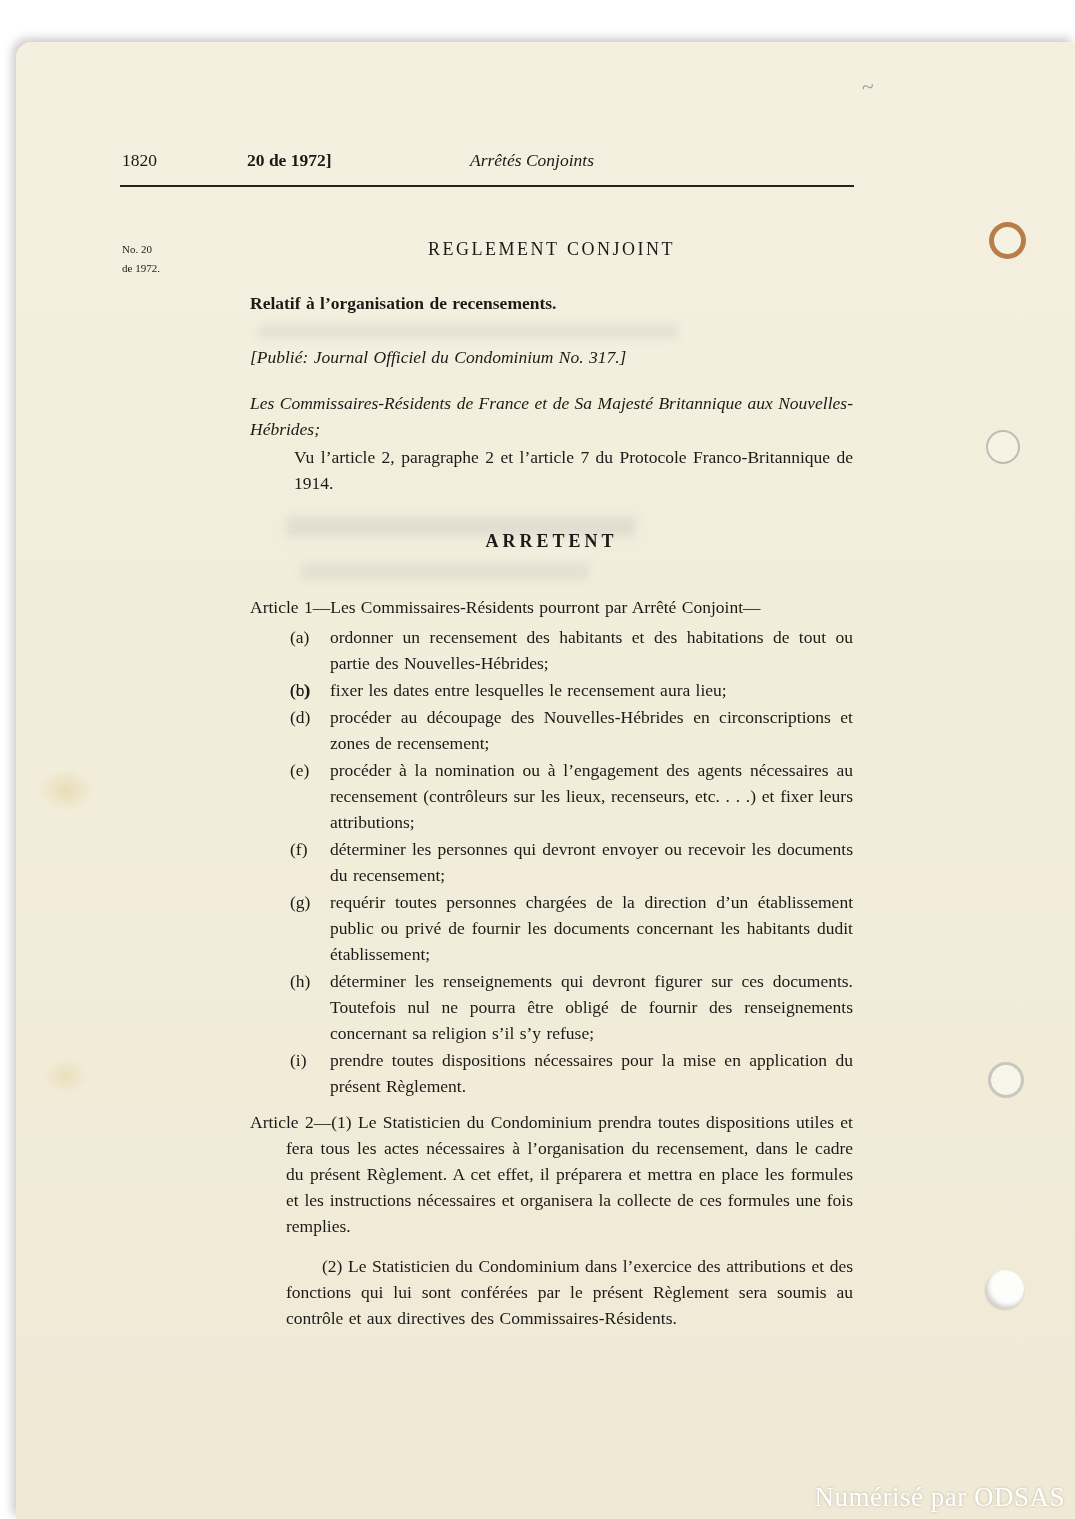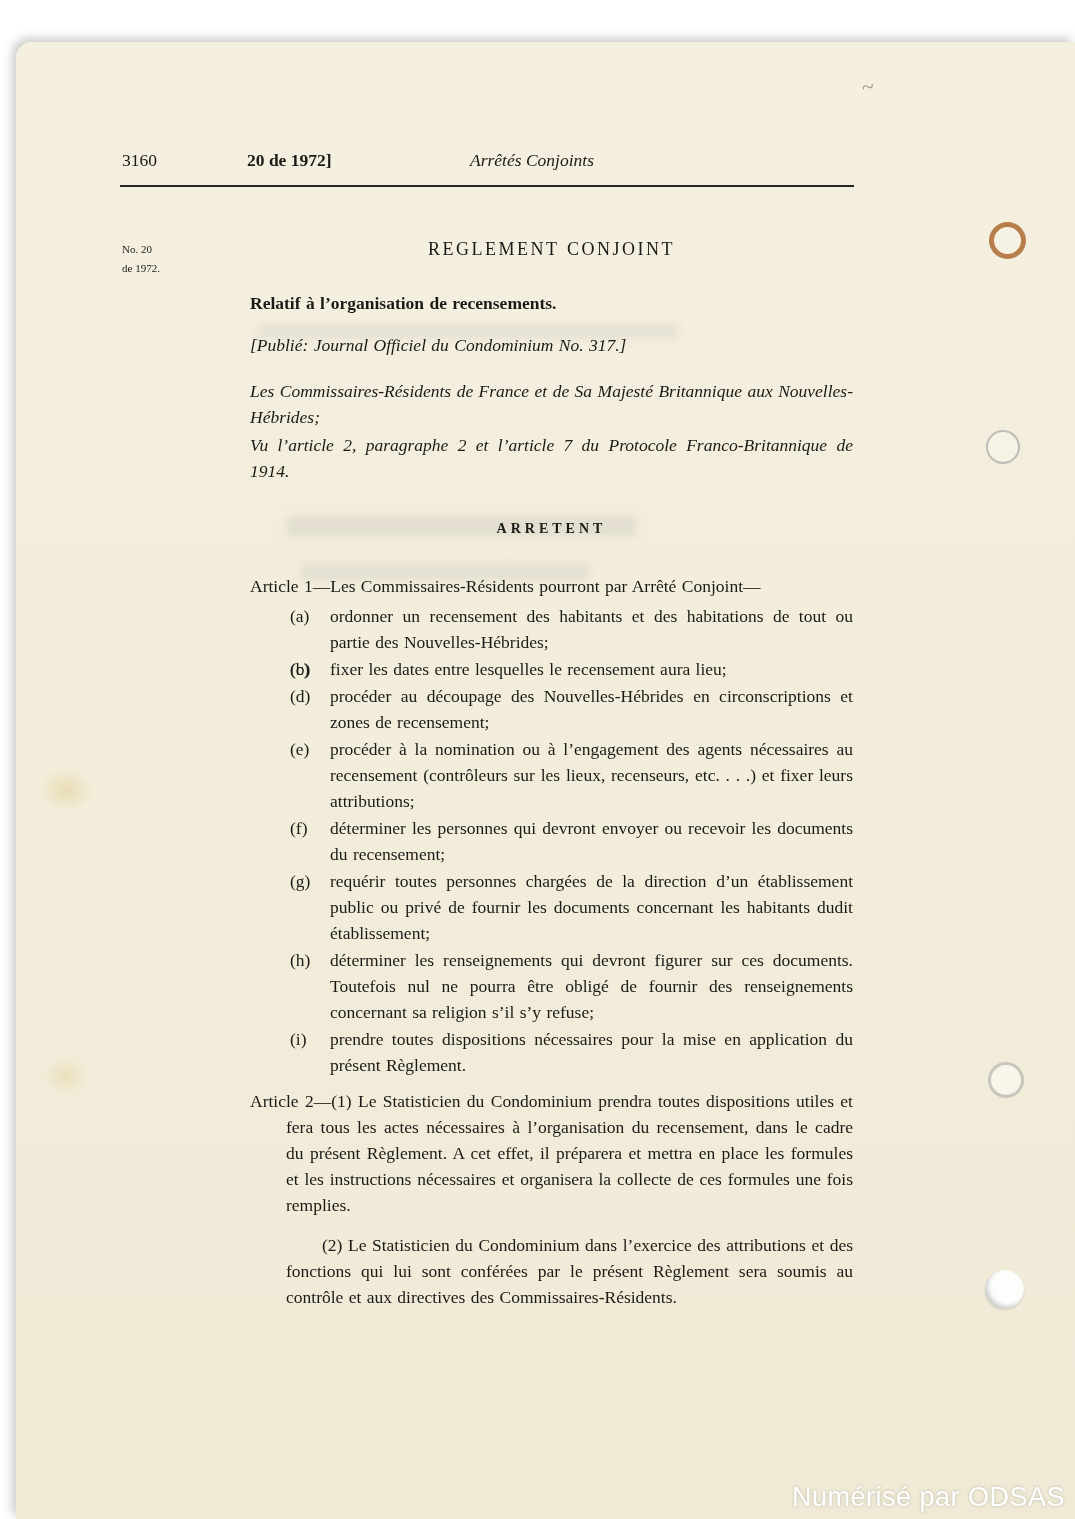--- a/index.html
+++ b/index.html
@@ -40,31 +40,31 @@
     text-align: justify;
     word-spacing: 1px;
   }
   .doc-title {
     text-align: center;
     letter-spacing: 2.5px;
     font-size: 18px;
     margin-bottom: 28px;
     text-align-last: center;
   }
-  .subject { font-weight: bold; margin-bottom: 16px; }
+  .subject { font-weight: bold; margin-bottom: 28px; }
   .published { font-style: italic; margin-bottom: 20px; }
   .preamble-parties { font-style: italic; margin-bottom: 2px; }
-  .preamble-vu { font-style: italic; margin-bottom: 32px; }
+  .preamble-vu { margin-bottom: 32px; margin-left: 44px; }
   .arretent {
     text-align: center;
     text-align-last: center;
     font-weight: bold;
     letter-spacing: 4px;
-    font-size: 14px;
-    margin-bottom: 31px;
+    font-size: 18px;
+    margin-bottom: 40px;
   }
   .art1-intro { padding-left: 40px; text-indent: -40px; margin-bottom: 4px; }
   .item { position: relative; padding-left: 80px; margin-bottom: 1px; }
   .item-label { position: absolute; left: 40px; top: 0; }
   .art2-p1 { padding-left: 36px; text-indent: -36px; margin-top: 10px; }
   .art2-p2 { padding-left: 36px; text-indent: 36px; margin-top: 14px; }
   
   .hole { position: absolute; border-radius: 50%; }
   .hole-1 {
     left: 989px; top: 222px; width: 37px; height: 37px;
@@ -92,42 +92,42 @@
   .ghost-2 { left: 286px; top: 516px; width: 350px; height: 21px; background: rgba(118,116,124,0.13); }
   .ghost-3 { left: 300px; top: 562px; width: 290px; height: 19px; }
   .stain { position: absolute; border-radius: 50%; }
   .stain-1 { left: 38px; top: 768px; width: 56px; height: 44px;
              background: radial-gradient(ellipse, rgba(214,190,110,0.35), rgba(214,190,110,0) 70%); }
   .stain-2 { left: 44px; top: 1058px; width: 44px; height: 36px;
              background: radial-gradient(ellipse, rgba(214,190,110,0.28), rgba(214,190,110,0) 70%); }
   .pencil-mark { position: absolute; left: 862px; top: 74px; color: #9b978d; font-size: 22px; transform: rotate(-8deg); }
   .watermark {
     position: absolute; right: 10px; bottom: 6px;
-    font-family: Liberation Sans, sans-serif;
+    font-family: Liberation Serif, serif;
     font-size: 27px;
     color: #ffffff;
     text-shadow: 0 0 3px rgba(90,85,70,0.35);
     letter-spacing: 0.5px;
   }
 </style>
 </head>
 <body>
 
 <div class="scan">
   <div class="paper"></div>
 
   <div class="ghost ghost-1"></div>
   <div class="ghost ghost-2"></div>
   <div class="ghost ghost-3"></div>
   <div class="stain stain-1"></div>
   <div class="stain stain-2"></div>
   <div class="pencil-mark">~</div>
 
   <div class="hdr">
-    <span class="hdr-page">3160</span>
+    <span class="hdr-page">1820</span>
     <span class="hdr-issue">20 de 1972]</span>
     <span class="hdr-run">Arrêtés Conjoints</span>
   </div>
   <div class="hdr-rule"></div>
 
   <div class="margin-note">
     <div>No. 20</div>
     <div>de 1972.</div>
   </div>
 

